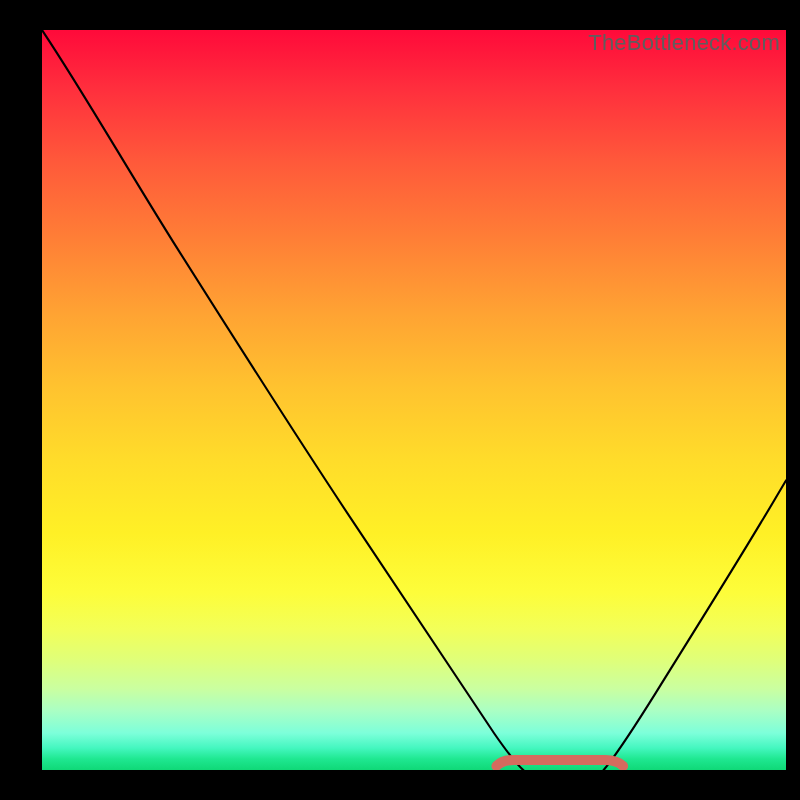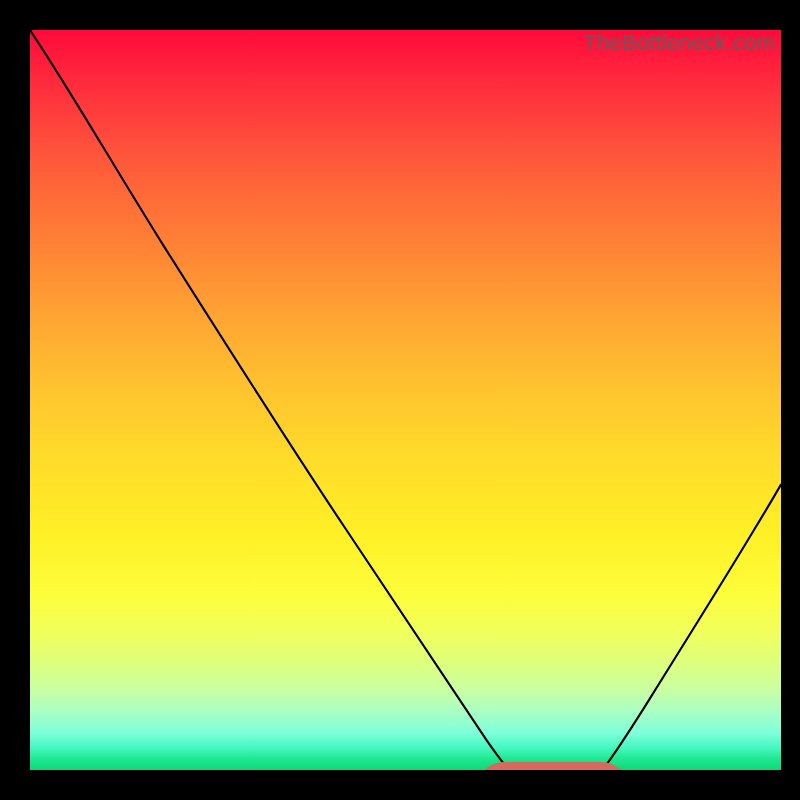--- a/index.html
+++ b/index.html
@@ -14,26 +14,25 @@
   .frame {
     position: absolute;
     left: 15px;
     top: 15px;
     width: 770px;
     height: 770px;
     background: #000;
   }
   .plot-area {
     position: absolute;
-    left: 15px;
+    left: 27px;
     top: 15px;
     width: 744px;
     height: 740px;
     overflow: hidden;
-    padding-left: 7px;
   }
   .gradient {
     position: absolute;
     inset: 0;
     background: linear-gradient(to bottom,
       #ff0a3a 0%,
       #ff2f3d 8%,
       #ff5a3a 18%,
       #ff7e36 28%,
       #ffa233 38%,

